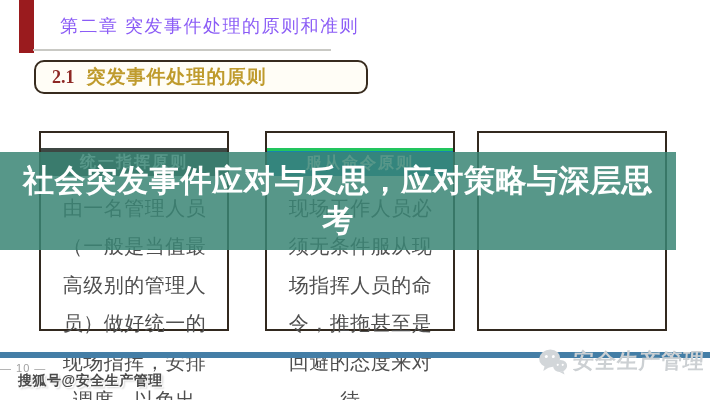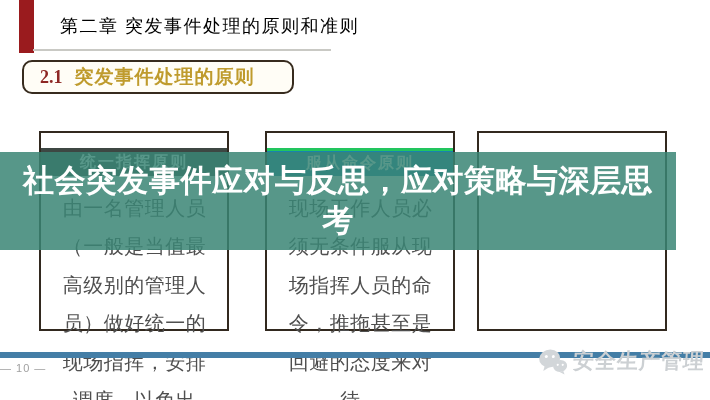--- a/index.html
+++ b/index.html
@@ -4,25 +4,25 @@
 <style>
   html,body{margin:0;padding:0;background:#e9e9e9;}
   .slide{
     position:relative;width:710px;height:400px;background:#ffffff;
     overflow:hidden;font-family:"Liberation Sans",sans-serif;
   }
   
   .red-bar{position:absolute;left:19px;top:0;width:15px;height:53px;background:#9a1b1e;}
   .chapter-title{
     position:absolute;left:60px;top:14px;font-size:18px;letter-spacing:1.5px;
-    color:#000000;white-space:nowrap;
+    color:#8b5cf6;white-space:nowrap;
   }
   .title-underline{position:absolute;left:33px;top:49px;width:298px;height:2px;background:#c9c9c4;}
   .section-box{
-    position:absolute;left:22px;top:60px;width:272px;height:34px;
+    position:absolute;left:34px;top:60px;width:334px;height:34px;
     background:#fffdf6;border:2px solid #372b1e;border-radius:10px;
     display:flex;align-items:center;gap:12px;padding-left:16px;box-sizing:border-box;
   }
   .section-num{font-size:18px;font-weight:bold;color:#8d2724;font-family:"Liberation Serif",serif;}
   .section-title{font-size:19px;font-weight:bold;color:#bf9b2d;letter-spacing:1px;}
   
   .card{
     position:absolute;top:131px;width:190px;height:200px;background:#ffffff;
     border:2px solid #32291f;box-sizing:border-box;
   }
@@ -94,20 +94,21 @@
   <div class="card card3">
     <div class="card-top"></div>
   </div>
 
   <div class="overlay">
     <div class="overlay-text">社会突发事件应对与反思，应对策略与深层思考</div>
   </div>
 
   <div class="footer-bar"></div>
   <div class="page-number">— 10 —</div>
+  <div class="sohu">搜狐号@安全生产管理</div>
 
   <div class="watermark">
     <svg width="30" height="27" viewBox="0 0 30 27">
       <ellipse cx="11.5" cy="10.5" rx="10.5" ry="9" fill="#d2d6d9"></ellipse>
       <path d="M7 18 L6 23 L12 19 Z" fill="#d2d6d9"></path>
       <circle cx="8" cy="8.5" r="1.5" fill="#ffffff"></circle>
       <circle cx="15" cy="8.5" r="1.5" fill="#ffffff"></circle>
       <ellipse cx="22.5" cy="18" rx="7" ry="6" fill="#d2d6d9"></ellipse>
       <path d="M26 23 L27.5 26.5 L22.5 24 Z" fill="#d2d6d9"></path>
       <circle cx="20" cy="16.8" r="1.1" fill="#ffffff"></circle>

